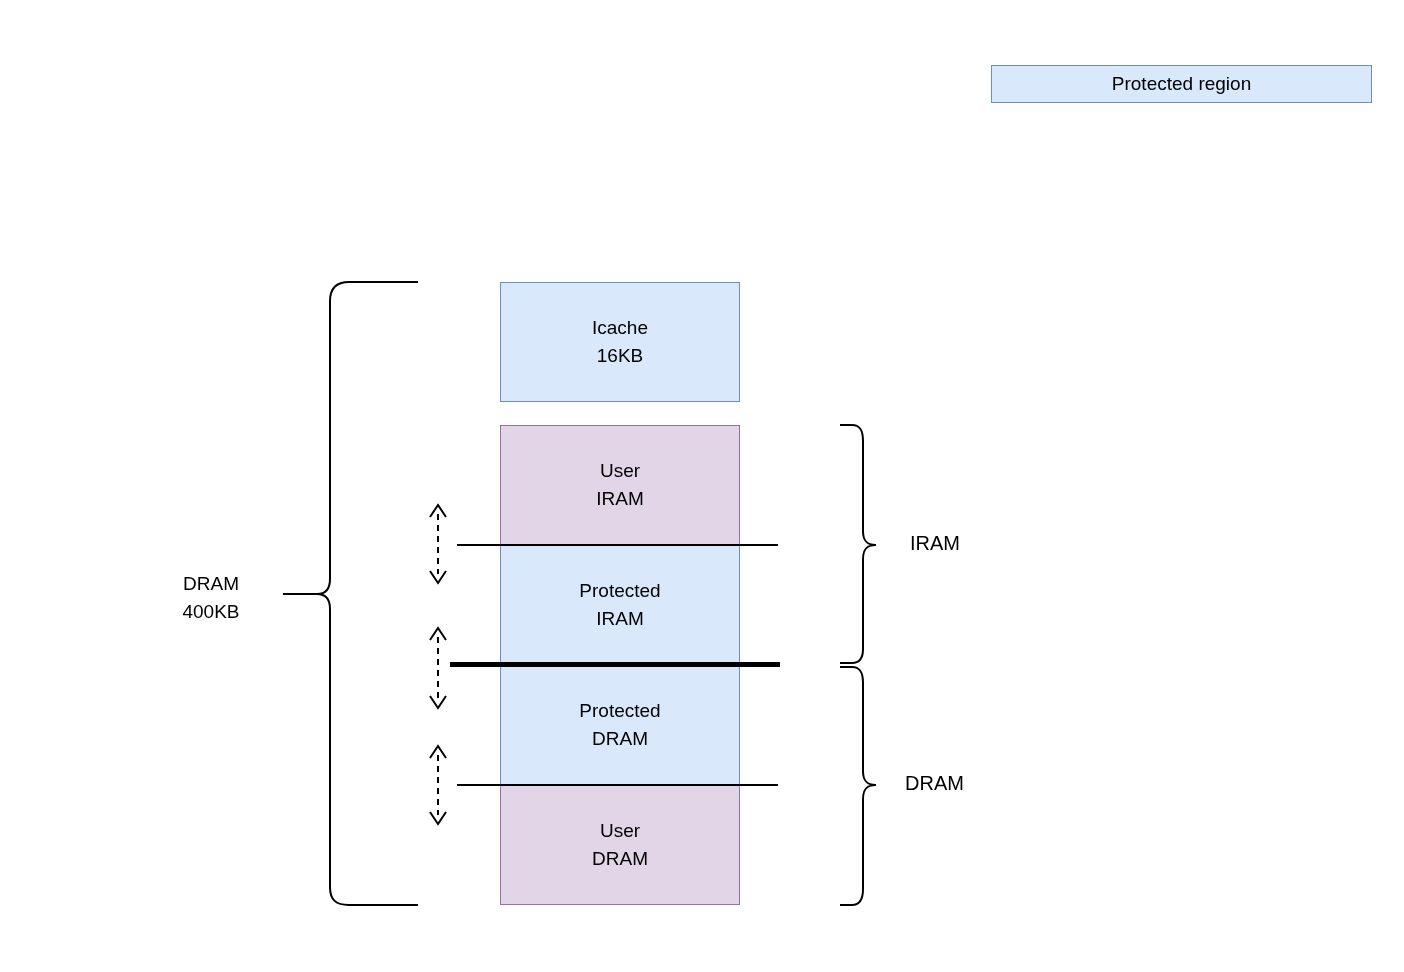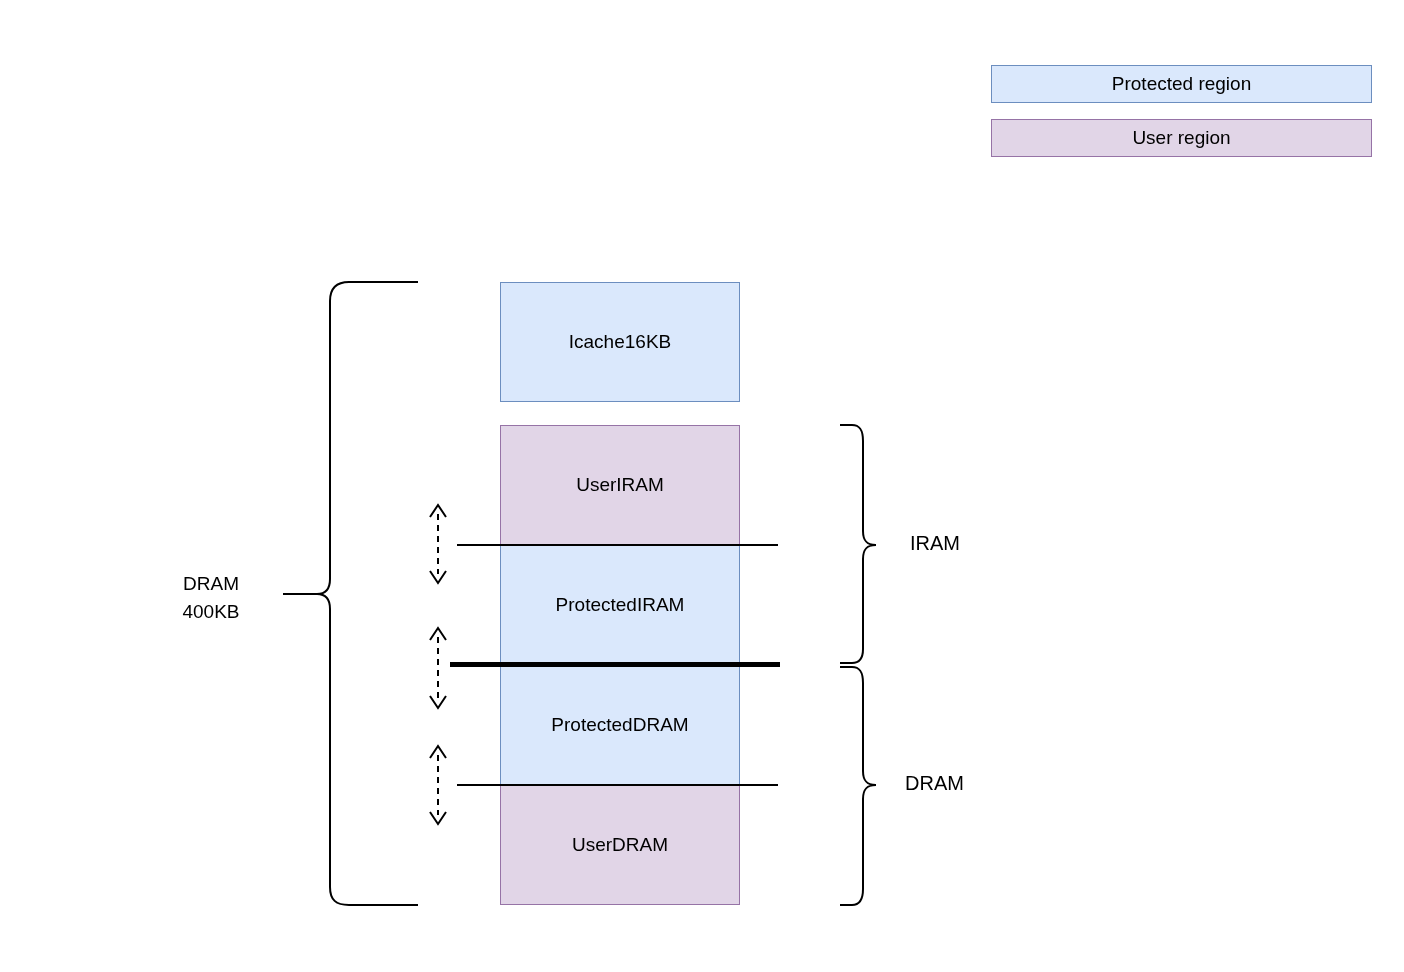--- a/index.html
+++ b/index.html
@@ -15,21 +15,21 @@
     height: 972px;
     background: var(--color-background, #ffffff);
     overflow: hidden;
   }
   .region-box {
     position: absolute;
     width: 240px;
     height: 120px;
     box-sizing: border-box;
     display: flex;
-    flex-direction: row;
+    flex-direction: column;
     align-items: center;
     justify-content: center;
     text-align: center;
     font-size: 19px;
     line-height: 28px;
   }
   .protected {
     background: var(--color-protected-fill, #dae8fc);
     border: 1px solid var(--color-protected-border, #6c8ebf);
   }
@@ -72,23 +72,20 @@
     vector-effect: non-scaling-stroke;
   }
 </style>
 </head>
 <body>
 
 <div id="canvas">
 
   <div class="legend-box protected" style="top:65px">
     <span>Protected region</span>
-  </div>
-  <div class="legend-box user" style="top:119px">
-    <span>User region</span>
   </div>
 
   <div class="region-box protected" style="left:500px;top:282px">
     <div>Icache</div>
     <div>16KB</div>
   </div>
 
   <div class="region-box user" style="left:500px;top:425px">
     <div>User</div>
     <div>IRAM</div>

